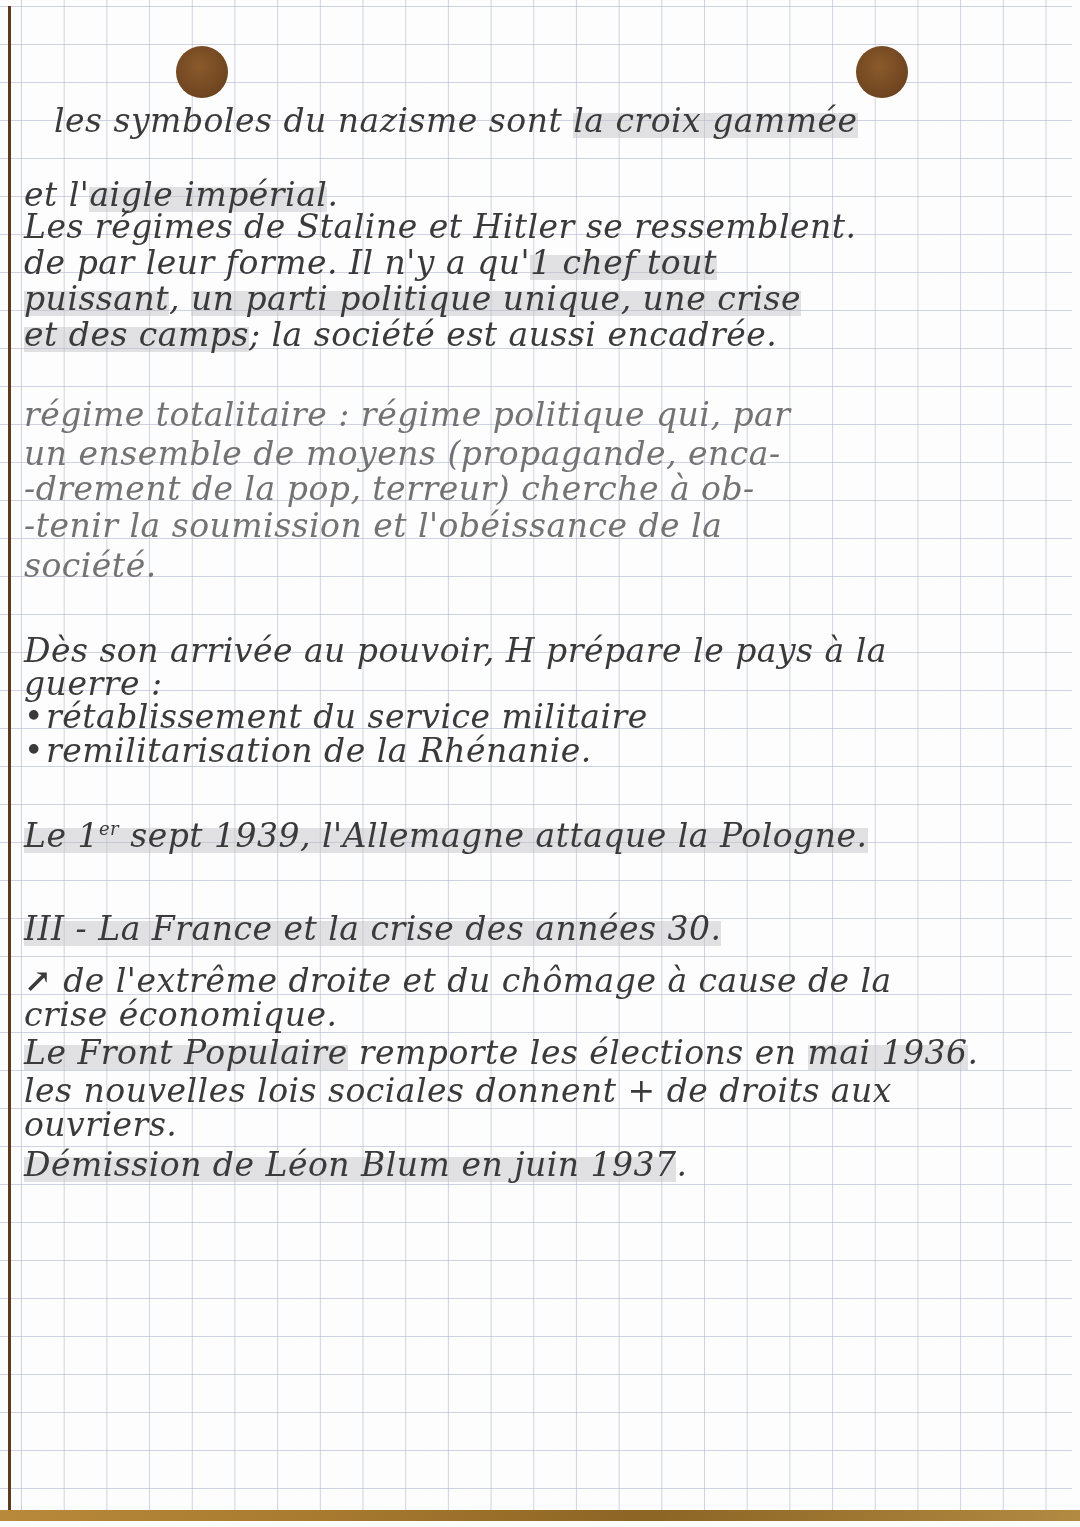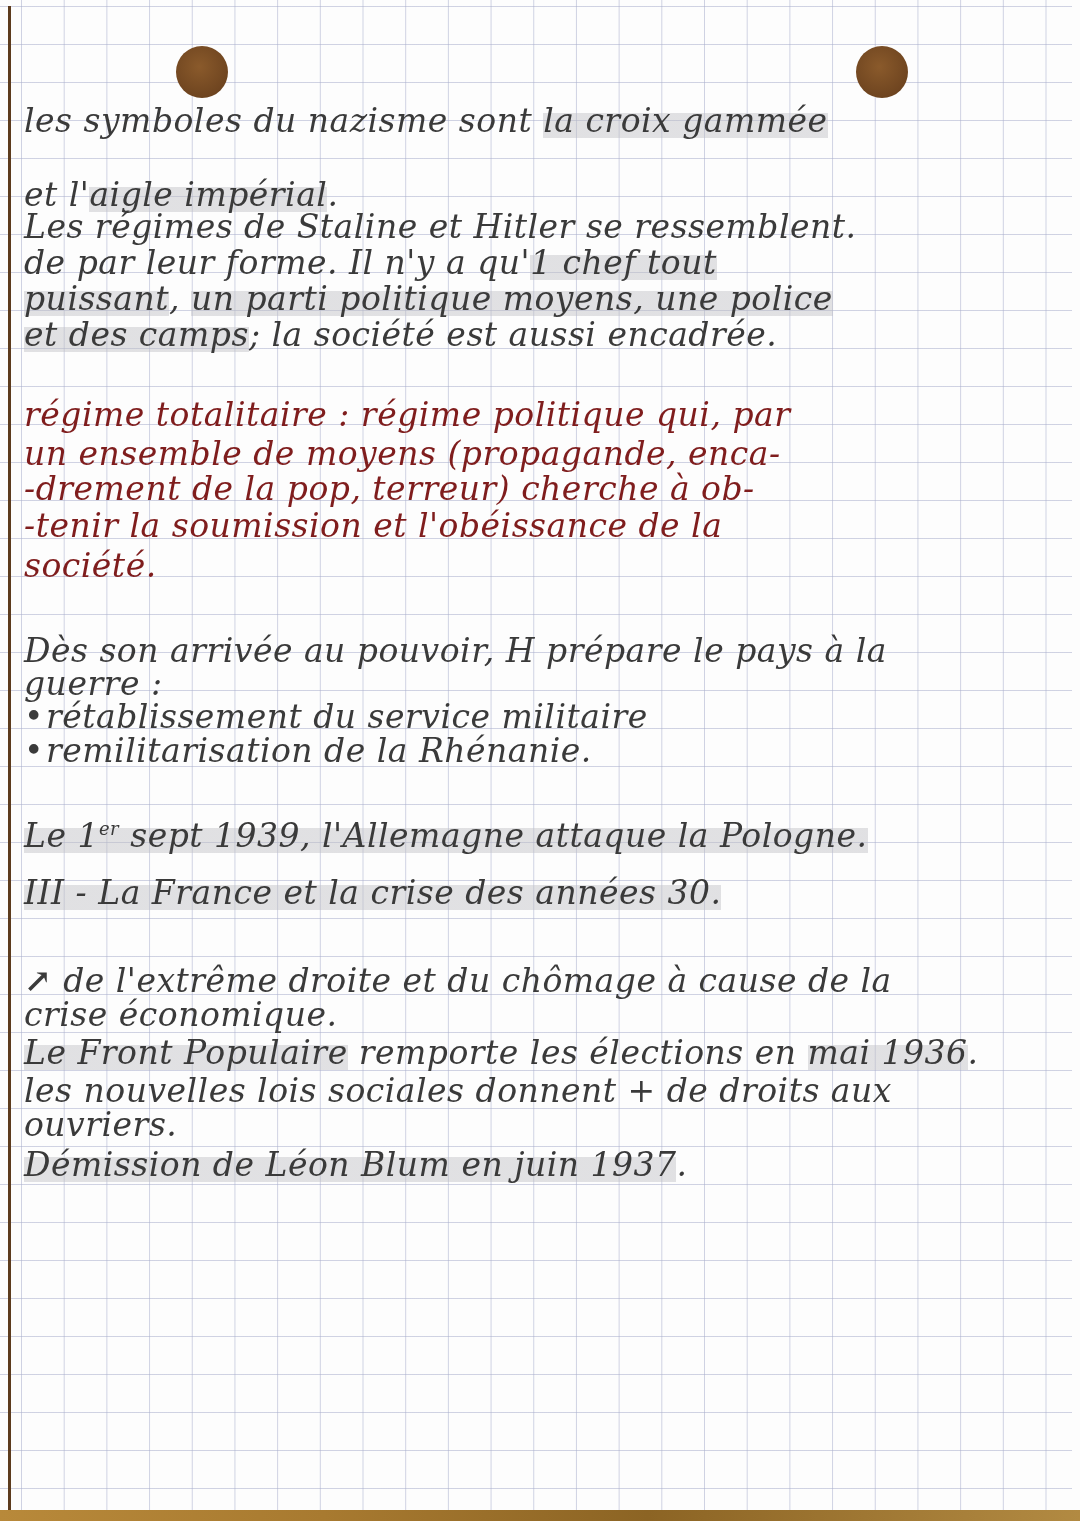--- a/index.html
+++ b/index.html
@@ -33,51 +33,51 @@
   }
   .wood {
     position: absolute; left: 0; top: 1510px; width: 1080px; height: 11px;
     background: linear-gradient(to right, #b8893a, #a87a30 30%, #8c6424 60%, #b28a42);
   }
   .line {
     position: absolute; left: 24px; white-space: nowrap;
     font-style: italic; font-size: 33px; line-height: 38px;
     color: #3a3a3a; letter-spacing: 0.5px;
   }
-  .pink { color: #7f1d1d; }
+  .pink { color: #737373; }
   .hl {
     background: linear-gradient(to bottom, transparent 30%, rgba(190,190,195,0.45) 30%, rgba(190,190,195,0.45) 95%, transparent 95%);
   }
   .bullet { display: inline-block; width: 22px; }
   sup { font-size: 18px; }
 </style>
 </head>
 <body>
 
 <div class="sheet"></div>
 <div class="margin-line"></div>
 <div class="hole" style="left:176px; top:46px;"></div>
 <div class="hole" style="left:856px; top:46px;"></div>
 <div class="wood"></div>
 
-<div class="line" style="top:102px;">
+<div class="line" style="top:102px;margin-left:30px;">
   <span>les symboles du nazisme sont </span><span class="hl">la croix gammée</span>
 </div>
 <div class="line" style="top:136px;margin-top:40px;">
   <span>et l'</span><span class="hl">aigle impérial</span><span>.</span>
 </div>
 
 <div class="line" style="top:208px;">
   <span>Les régimes de Staline et Hitler se ressemblent.</span>
 </div>
 <div class="line" style="top:244px;">
   <span>de par leur forme. Il n'y a qu'</span><span class="hl">1 chef tout</span>
 </div>
 <div class="line" style="top:280px;">
-  <span class="hl">puissant</span><span>, </span><span class="hl">un parti politique moyens, une police</span>
+  <span class="hl">puissant</span><span>, </span><span class="hl">un parti politique unique, une crise</span>
 </div>
 <div class="line" style="top:316px;">
   <span class="hl">et des camps</span><span>; la société est aussi encadrée.</span>
 </div>
 
 <div class="line pink" style="top:396px;">
   <span>régime totalitaire : régime politique qui, par</span>
 </div>
 <div class="line pink" style="top:435px;">
   <span>un ensemble de moyens (propagande, enca-</span>
@@ -102,21 +102,21 @@
   <span class="bullet">•</span><span>rétablissement du service militaire</span>
 </div>
 <div class="line" style="top:732px;">
   <span class="bullet">•</span><span>remilitarisation de la Rhénanie.</span>
 </div>
 
 <div class="line" style="top:810px;">
   <span class="hl"><span>Le 1</span><sup>er</sup><span> sept 1939, l'Allemagne attaque la Pologne.</span></span>
 </div>
 
-<div class="line" style="top:874px;">
+<div class="line" style="top:910px;">
   <span class="hl">III - La France et la crise des années 30.</span>
 </div>
 
 <div class="line" style="top:962px;">
   <span style="font-style:normal;font-weight:bold;">↗</span><span> de l'extrême droite et du chômage à cause de la</span>
 </div>
 <div class="line" style="top:996px;">
   <span>crise économique.</span>
 </div>
 <div class="line" style="top:1034px;">

